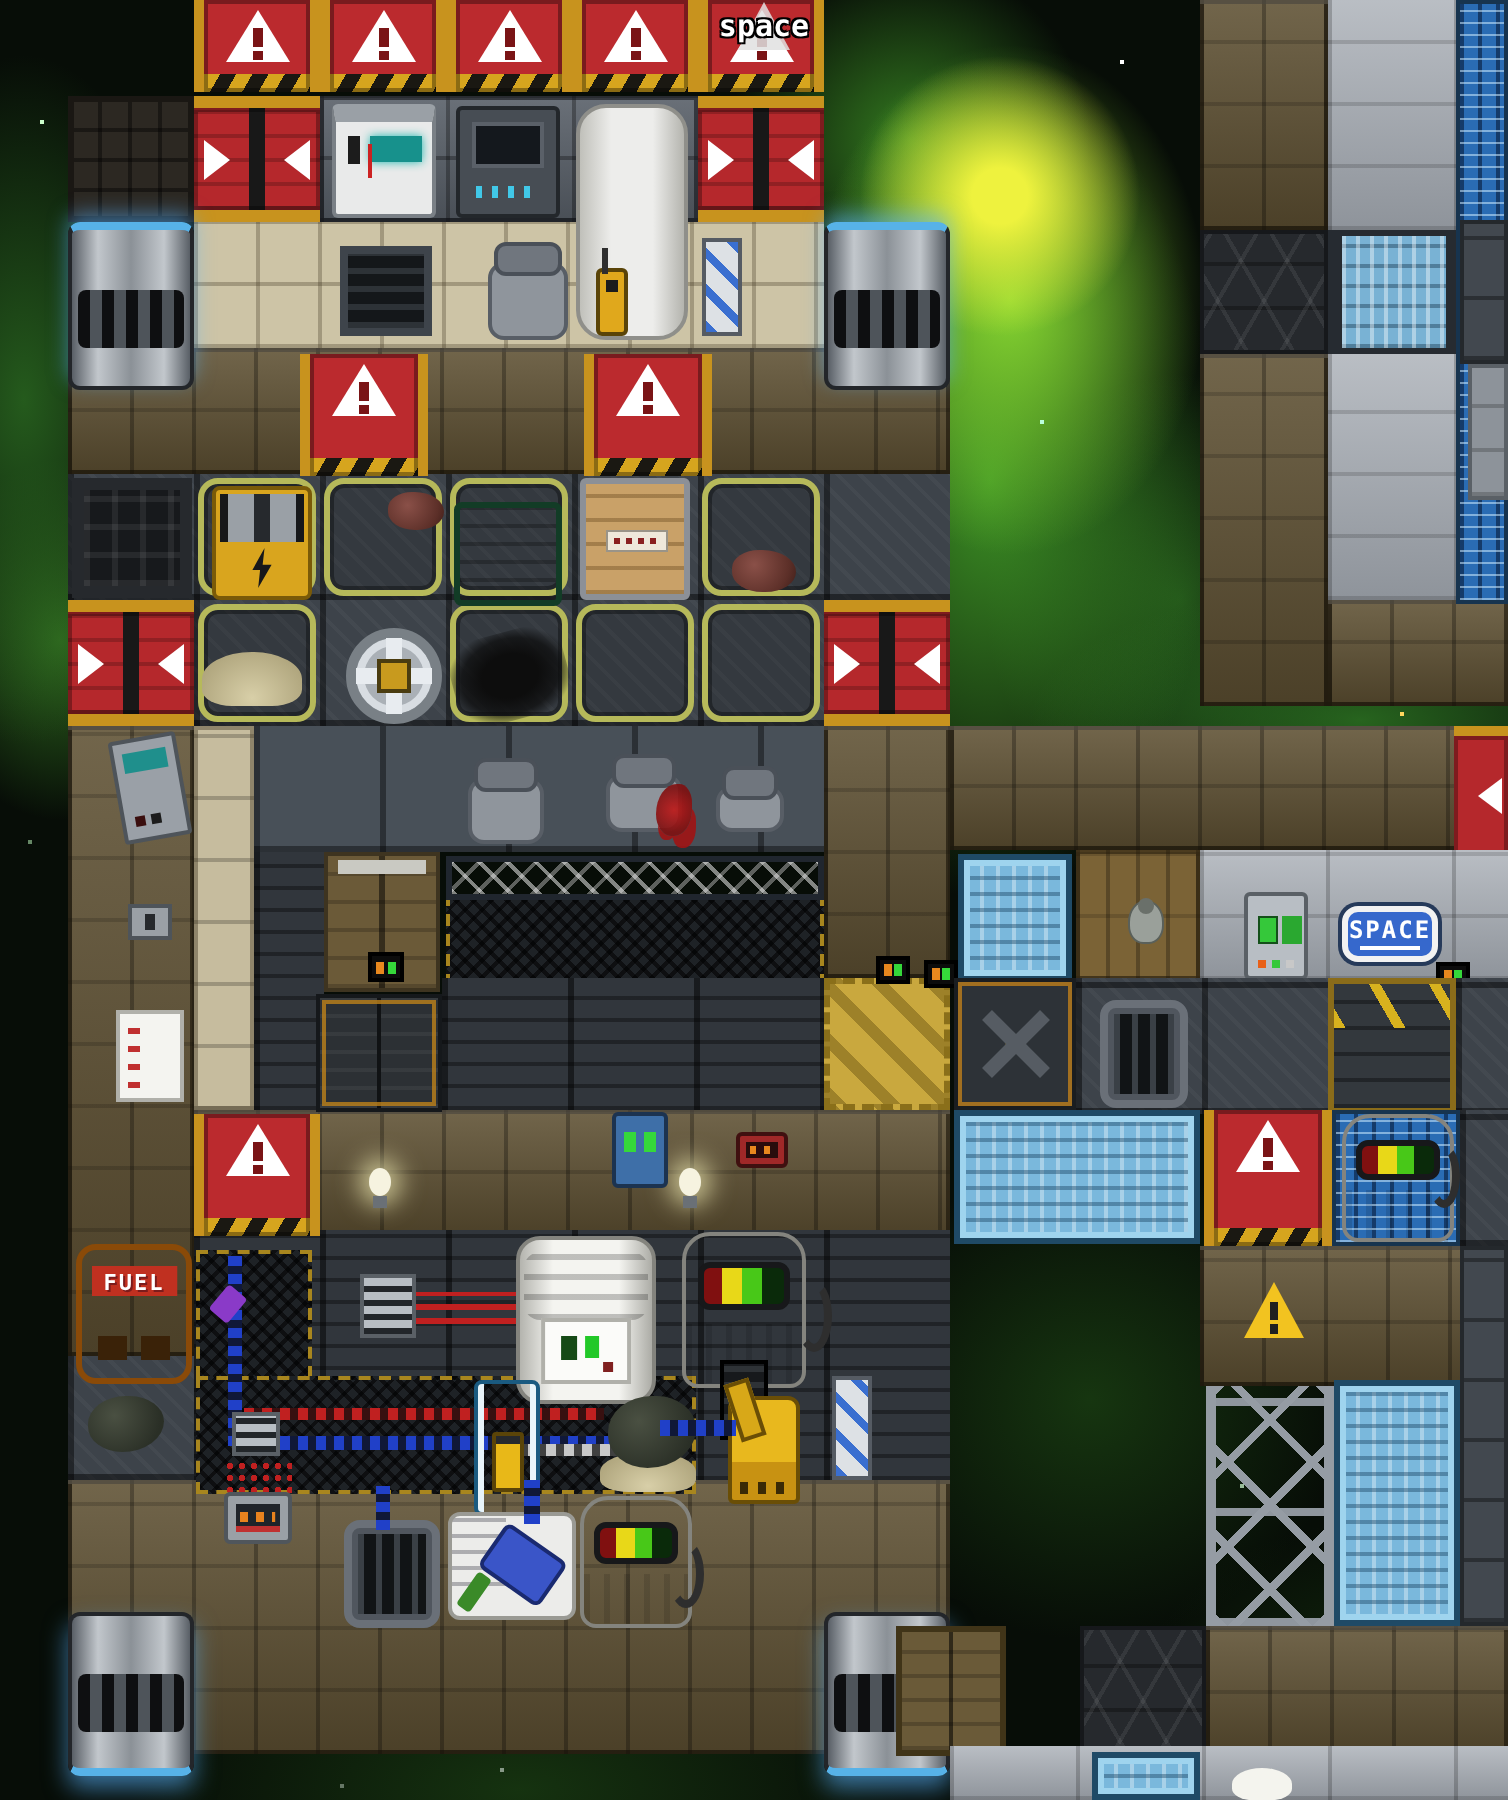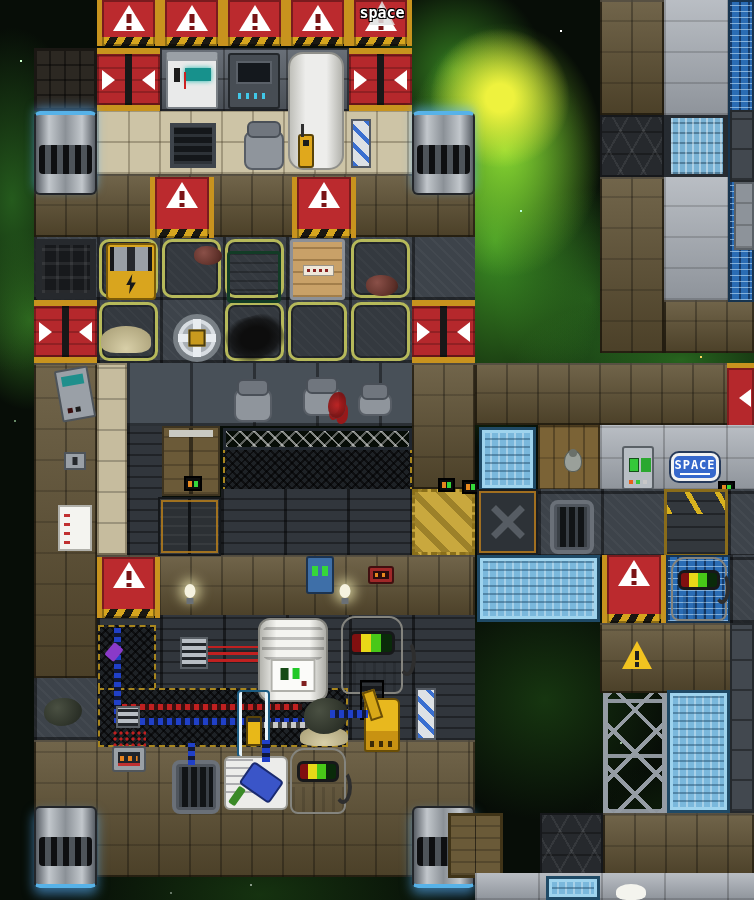--- a/index.html
+++ b/index.html
@@ -387,20 +387,21 @@
     <div class="obj t-switch" style="left: 64px; top: 452px; width: 22px; height: 18px;"></div>
     <div class="obj t-panel-white" style="left: 58px; top: 505px; width: 34px; height: 46px;"></div>
     <div class="obj t-window-h" style="left: 223px; top: 428px; width: 189px; height: 22px;"></div>
     <div class="obj t-door-maint" style="left: 162px; top: 426px; width: 58px; height: 70px;"></div>
     <div class="obj t-indicator" style="left: 184px; top: 476px; width: 18px; height: 15px;"></div>
     <div class="obj t-hatch" style="left: 158px; top: 497px; width: 63px; height: 59px;"></div>
     <div class="obj t-bulb" style="left: 182px; top: 580px; width: 16px; height: 26px;"></div>
     <div class="obj t-bulb" style="left: 337px; top: 580px; width: 16px; height: 26px;"></div>
     <div class="obj t-apc-blue" style="left: 306px; top: 556px; width: 28px; height: 38px;"></div>
     <div class="obj t-alarm-red" style="left: 368px; top: 566px; width: 26px; height: 18px;"></div>
+    <div class="obj t-fuel-tank" style="left: 38px; top: 622px; width: 58px; height: 70px;">FUEL</div>
     <div class="obj t-cable-blue-v" style="left: 114px; top: 628px; width: 7px; height: 95px;"></div>
     <div class="obj t-cable-red-h" style="left: 122px; top: 704px; width: 180px; height: 6px;"></div>
     <div class="obj t-cable-blue-h" style="left: 122px; top: 718px; width: 185px; height: 7px;"></div>
     <div class="obj t-cable-gray-h" style="left: 255px; top: 722px; width: 80px; height: 6px;"></div>
     <div class="obj t-connector" style="left: 116px; top: 706px; width: 24px; height: 22px;"></div>
     <div class="obj t-wire-stub-red" style="left: 112px; top: 730px; width: 34px; height: 18px;"></div>
     <div class="obj t-connector" style="left: 180px; top: 637px; width: 28px; height: 32px;"></div>
     <div class="obj t-wire-red3" style="left: 208px; top: 646px; width: 52px; height: 16px;"></div>
     <div class="obj t-cable-purple" style="left: 108px; top: 644px; width: 12px; height: 16px;"></div>
     <div class="obj t-generator" style="left: 258px; top: 618px; width: 70px; height: 84px;"></div>

